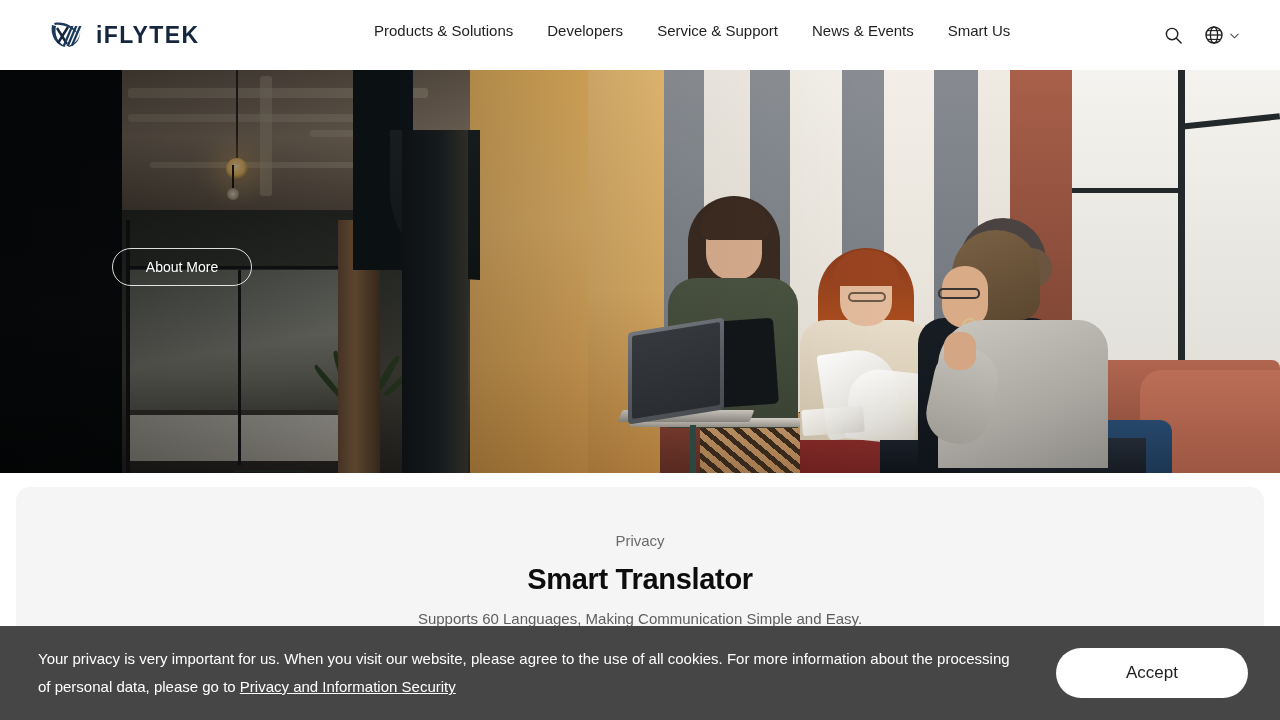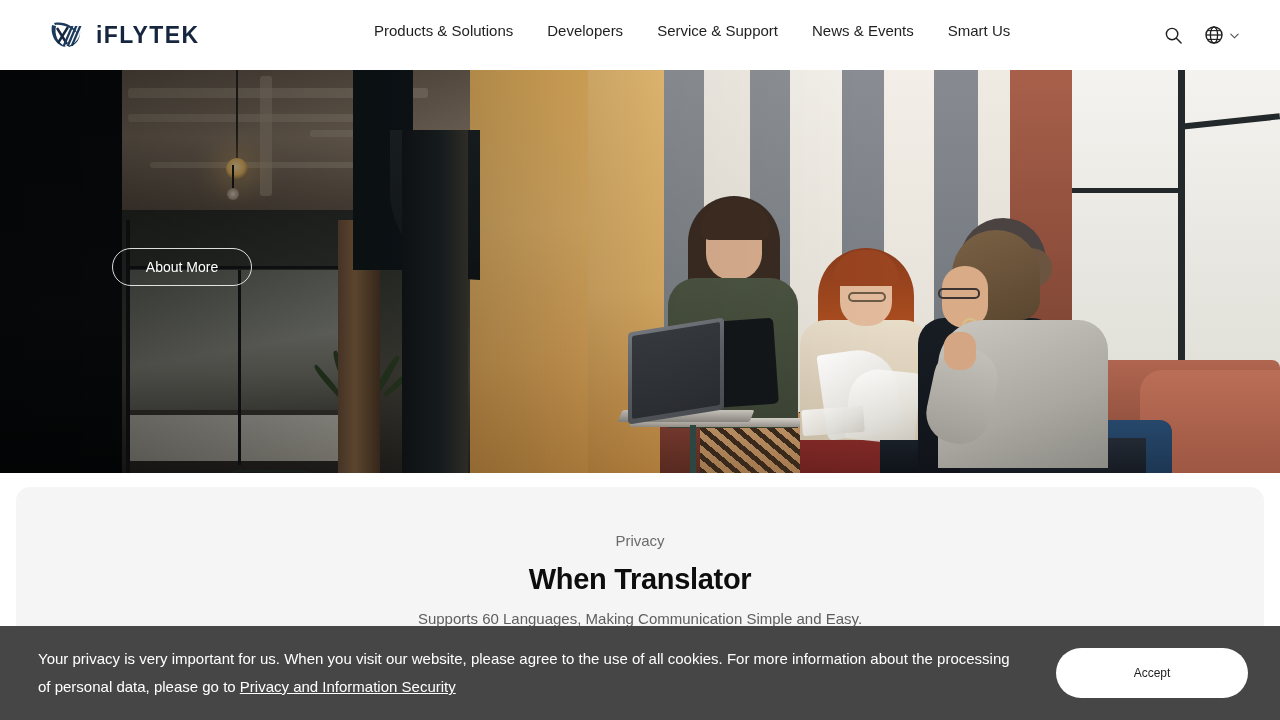--- a/index.html
+++ b/index.html
@@ -420,21 +420,21 @@
     margin-left: 38px; width: 975px;
     color: #ffffff; font-size: 15px; line-height: 28px;
   }
   .cookie-link {
     color: #ffffff; text-decoration: underline; cursor: pointer;
   }
   .cookie-accept {
     position: absolute; right: 32px; top: 22px;
     width: 192px; height: 50px; border-radius: 25px;
     background: #ffffff; color: #1f1f1f;
-    font-size: 12px;
+    font-size: 17px;
     display: flex; align-items: center; justify-content: center;
     cursor: pointer; border: none;
     font-family: "Liberation Sans", sans-serif;
   }
 </style>
 </head>
 <body>
 
 <div class="page">
 
@@ -610,21 +610,21 @@
       <div class="hero-shade"></div>
     </div>
 
     <div class="hero-content">
       <div class="hero-btn">About More</div>
     </div>
   </div>
 
   <div class="products-card">
     <div class="products-eyebrow">Privacy</div>
-    <div class="products-title">When Translator</div>
+    <div class="products-title">Smart Translator</div>
     <div class="products-sub">Supports 60 Languages, Making Communication Simple and Easy.</div>
   </div>
 
   <div class="cookie">
     <div class="cookie-text">
       <span>Your privacy is very important for us. When you visit our website, please agree to the use of all cookies. For more information about the processing of personal data, please go to </span><span class="cookie-link">Privacy and Information Security</span>
     </div>
     <button class="cookie-accept">Accept</button>
   </div>
 

